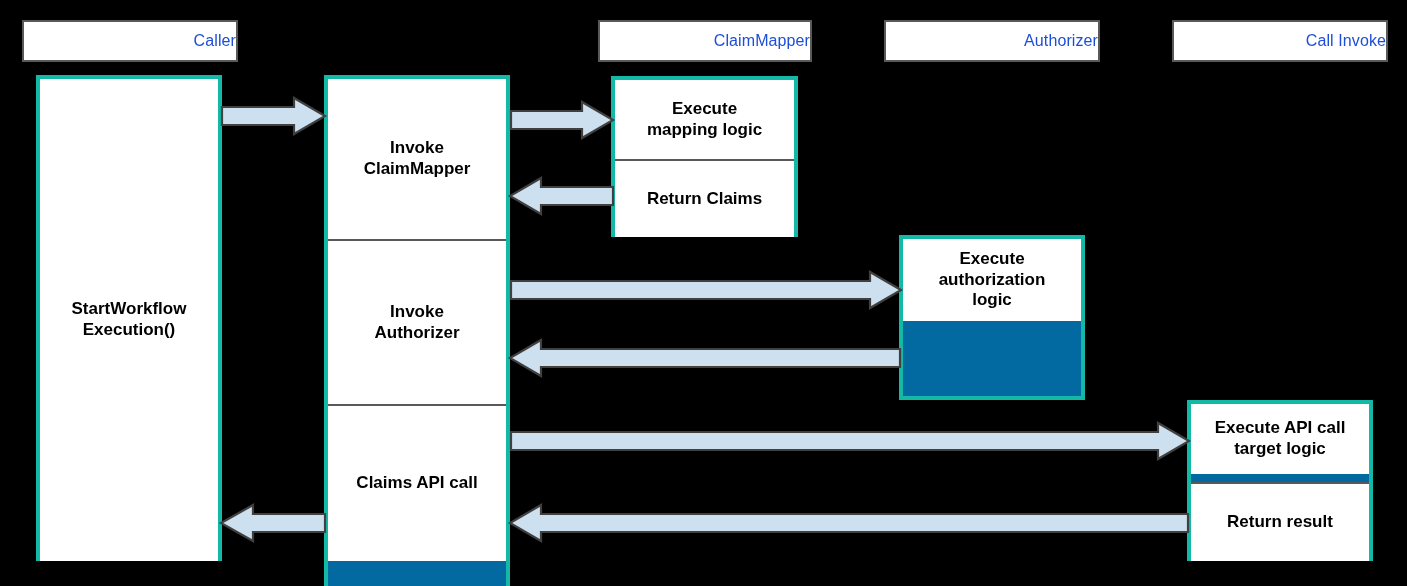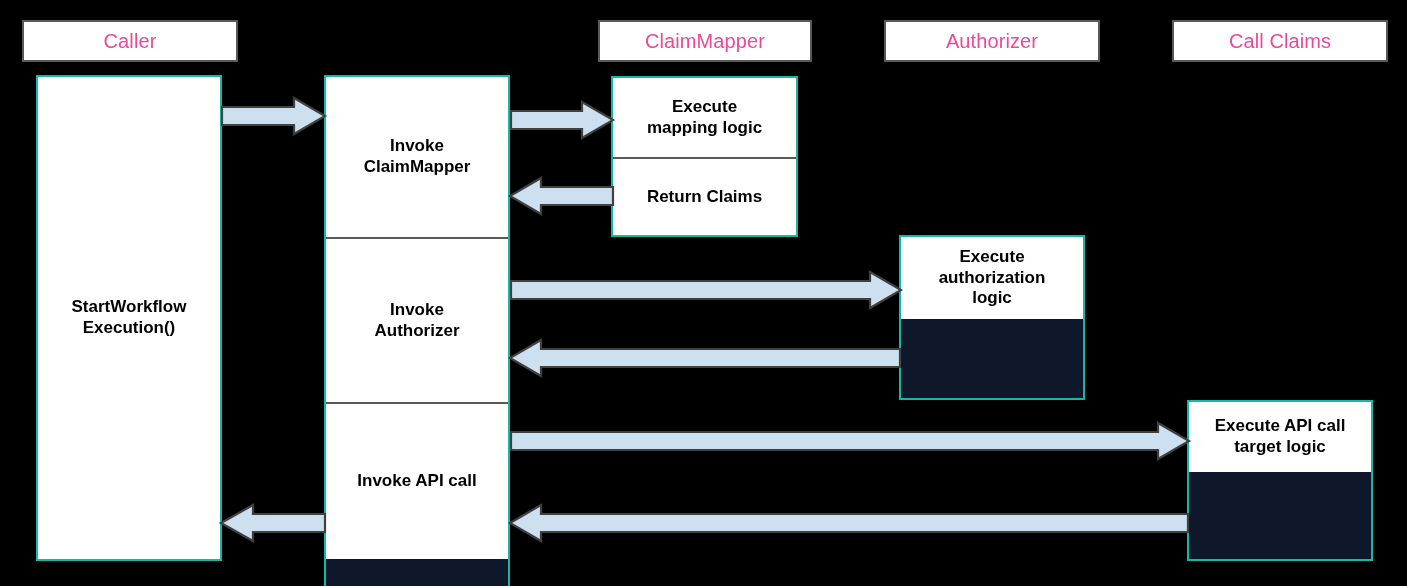--- a/index.html
+++ b/index.html
@@ -19,31 +19,31 @@
     overflow: hidden;
   }
   
   .lifeline-header {
     position: absolute;
     background: #ffffff;
     border: 2px solid #595959;
     box-sizing: border-box;
     display: flex;
     align-items: center;
-    justify-content: center;
-    font-size: 20px;
+    justify-content: flex-end;
+    font-size: 16px;
     font-weight: 400;
-    color: #ec4899;
+    color: #1d4ed8;
     letter-spacing: 0.1px;
   }
   
   .activation {
     position: absolute;
-    background: #0f172a;
-    border: 2px solid #14b8a6;
+    background: #0369a1;
+    border: 4px solid #14b8a6;
     box-sizing: border-box;
   }
   .act-seg {
     position: absolute;
     left: 0;
     right: 0;
     background: #ffffff;
     box-sizing: border-box;
     display: flex;
     align-items: center;
@@ -81,44 +81,45 @@
 
   <div class="lifeline-header" style="left:598px; top:20px; width:214px; height:42px;">
     <span>ClaimMapper</span>
   </div>
 
   <div class="lifeline-header" style="left:884px; top:20px; width:216px; height:42px;">
     <span>Authorizer</span>
   </div>
 
   <div class="lifeline-header" style="left:1172px; top:20px; width:216px; height:42px;">
-    <span>Call Claims</span>
+    <span>Call Invoke</span>
   </div>
 
   <div class="activation" style="left:36px; top:75px; width:186px; height:486px;">
     <div class="act-seg" style="top:0; height:482px;">StartWorkflow<br>Execution()</div>
   </div>
 
   <div class="activation" style="left:324px; top:75px; width:186px; height:558px;">
     <div class="act-seg" style="top:0; height:160px;">Invoke<br>ClaimMapper</div>
     <div class="act-seg divider-top" style="top:160px; height:165px;">Invoke<br>Authorizer</div>
-    <div class="act-seg divider-top" style="top:325px; height:157px;">Invoke API call</div>
+    <div class="act-seg divider-top" style="top:325px; height:157px;">Claims API call</div>
   </div>
 
   <div class="activation" style="left:611px; top:76px; width:187px; height:161px;">
     <div class="act-seg" style="top:0; height:79px;">Execute<br>mapping logic</div>
     <div class="act-seg divider-top" style="top:79px; height:78px;">Return Claims</div>
   </div>
 
   <div class="activation" style="left:899px; top:235px; width:186px; height:165px;">
     <div class="act-seg" style="top:0; height:82px;">Execute<br>authorization<br>logic</div>
   </div>
 
   <div class="activation" style="left:1187px; top:400px; width:186px; height:161px;">
     <div class="act-seg" style="top:0; height:70px;">Execute API call<br>target logic</div>
+    <div class="act-seg divider-top" style="top:78px; height:79px;">Return result</div>
   </div>
 
   <div class="msg-arrow" style="left:222px; top:98px; width:103px; height:36px;">
     <svg viewBox="0 0 103 36" preserveAspectRatio="none">
       <polygon points="0,9 72,9 72,0 103,18 72,36 72,27 0,27" fill="#CDE0F0" stroke="#404040" stroke-width="2.2" stroke-linejoin="miter"></polygon>
     </svg>
   </div>
 
   <div class="msg-arrow" style="left:511px; top:102px; width:102px; height:36px;">
     <svg viewBox="0 0 102 36" preserveAspectRatio="none">

